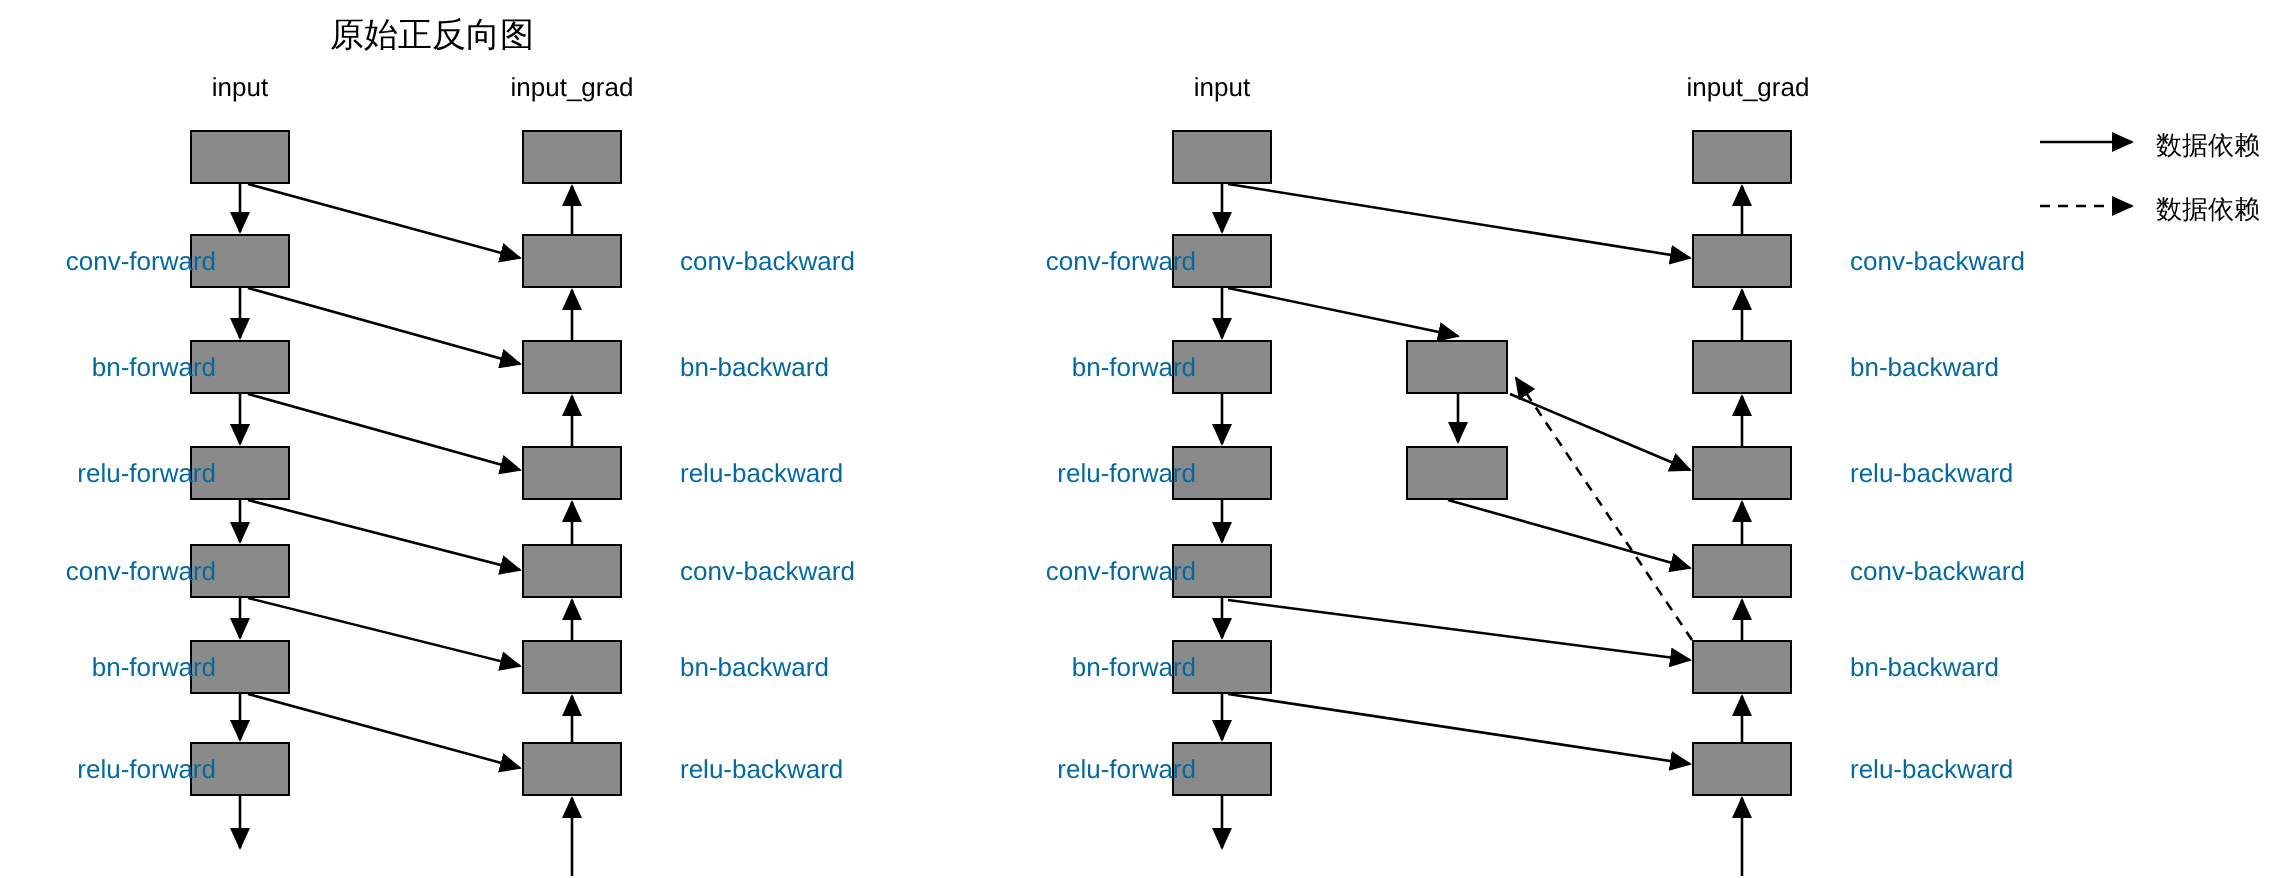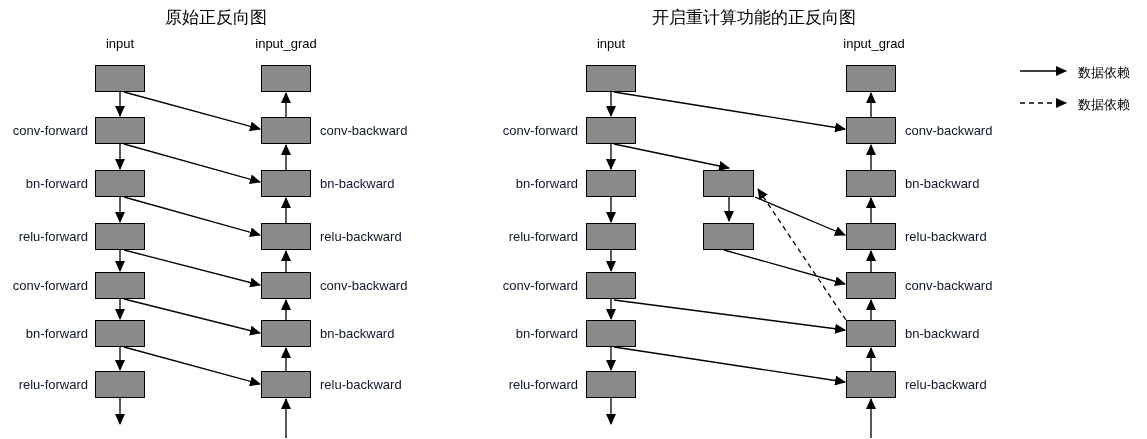--- a/index.html
+++ b/index.html
@@ -14,21 +14,21 @@
   .node.mid{width:51px;}
   .ttl{
     position:absolute;width:320px;font-size:17px;text-align:center;
     white-space:nowrap;color:#000;
   }
   .hdr{
     position:absolute;width:110px;font-size:13px;text-align:center;
     white-space:nowrap;color:#000;
   }
   .lbl{
-    position:absolute;font-size:13px;white-space:nowrap;color:#0f172a;line-height:15px;
+    position:absolute;font-size:13px;white-space:nowrap;color:#0369a1;line-height:15px;padding-left:20px;
   }
   .lbl.ra{width:88px;text-align:right;}
   .arrows{position:absolute;left:0;top:0;pointer-events:none;}
   .arrows line{stroke:#000;stroke-width:1.3;}
   .arrows line.dash{stroke-dasharray:5 4;}
   .legend-text{position:absolute;font-size:13px;white-space:nowrap;color:#000;}
 </style>
 </head>
 <body>
 
@@ -109,21 +109,20 @@
 
     <g>
       <line x1="1020" y1="71" x2="1066" y2="71" marker-end="url(#ah)"></line>
     </g>
     <g>
       <line class="dash" x1="1020" y1="103" x2="1066" y2="103" marker-end="url(#ah)"></line>
     </g>
   </svg>
 
   <div class="ttl" style="left:56px;top:6px">原始正反向图</div>
-  <div class="ttl" style="left:594px;top:6px">开启重计算功能的正反向图</div>
 
   <div class="hdr" style="left:65px;top:36px">input</div>
   <div class="hdr" style="left:231px;top:36px">input_grad</div>
   <div class="hdr" style="left:556px;top:36px">input</div>
   <div class="hdr" style="left:819px;top:36px">input_grad</div>
 
   <div class="node" style="left:95px;top:65px"></div>
   <div class="node" style="left:95px;top:117px"></div>
   <div class="node" style="left:95px;top:170px"></div>
   <div class="node" style="left:95px;top:223px"></div>

